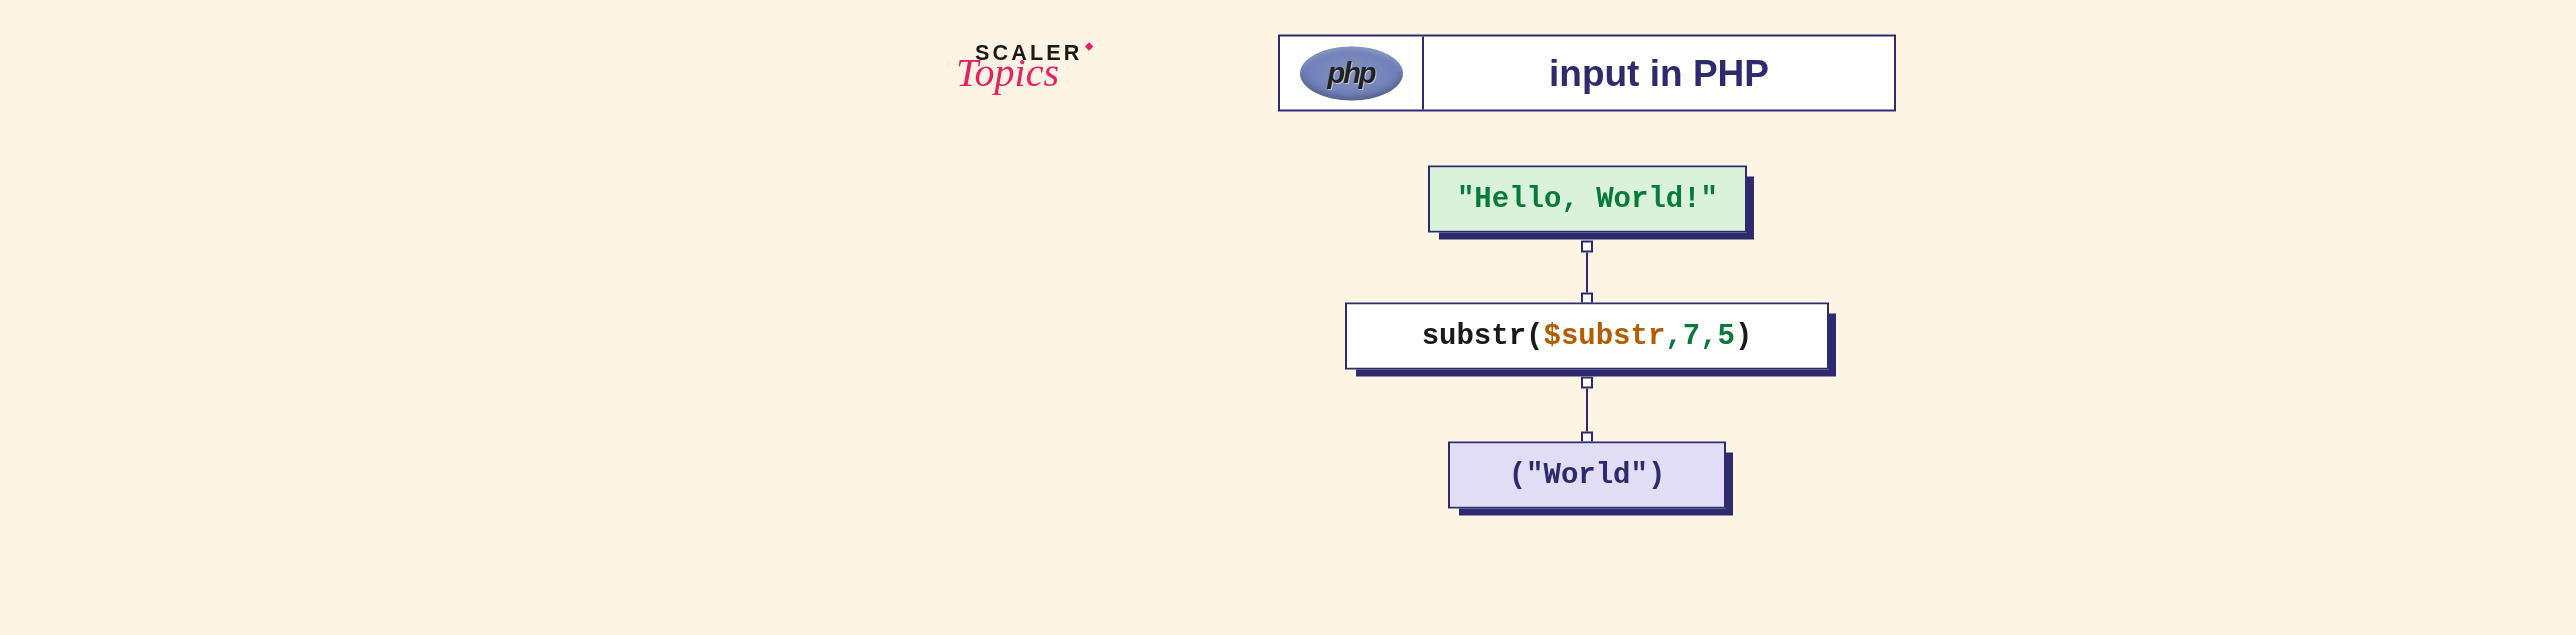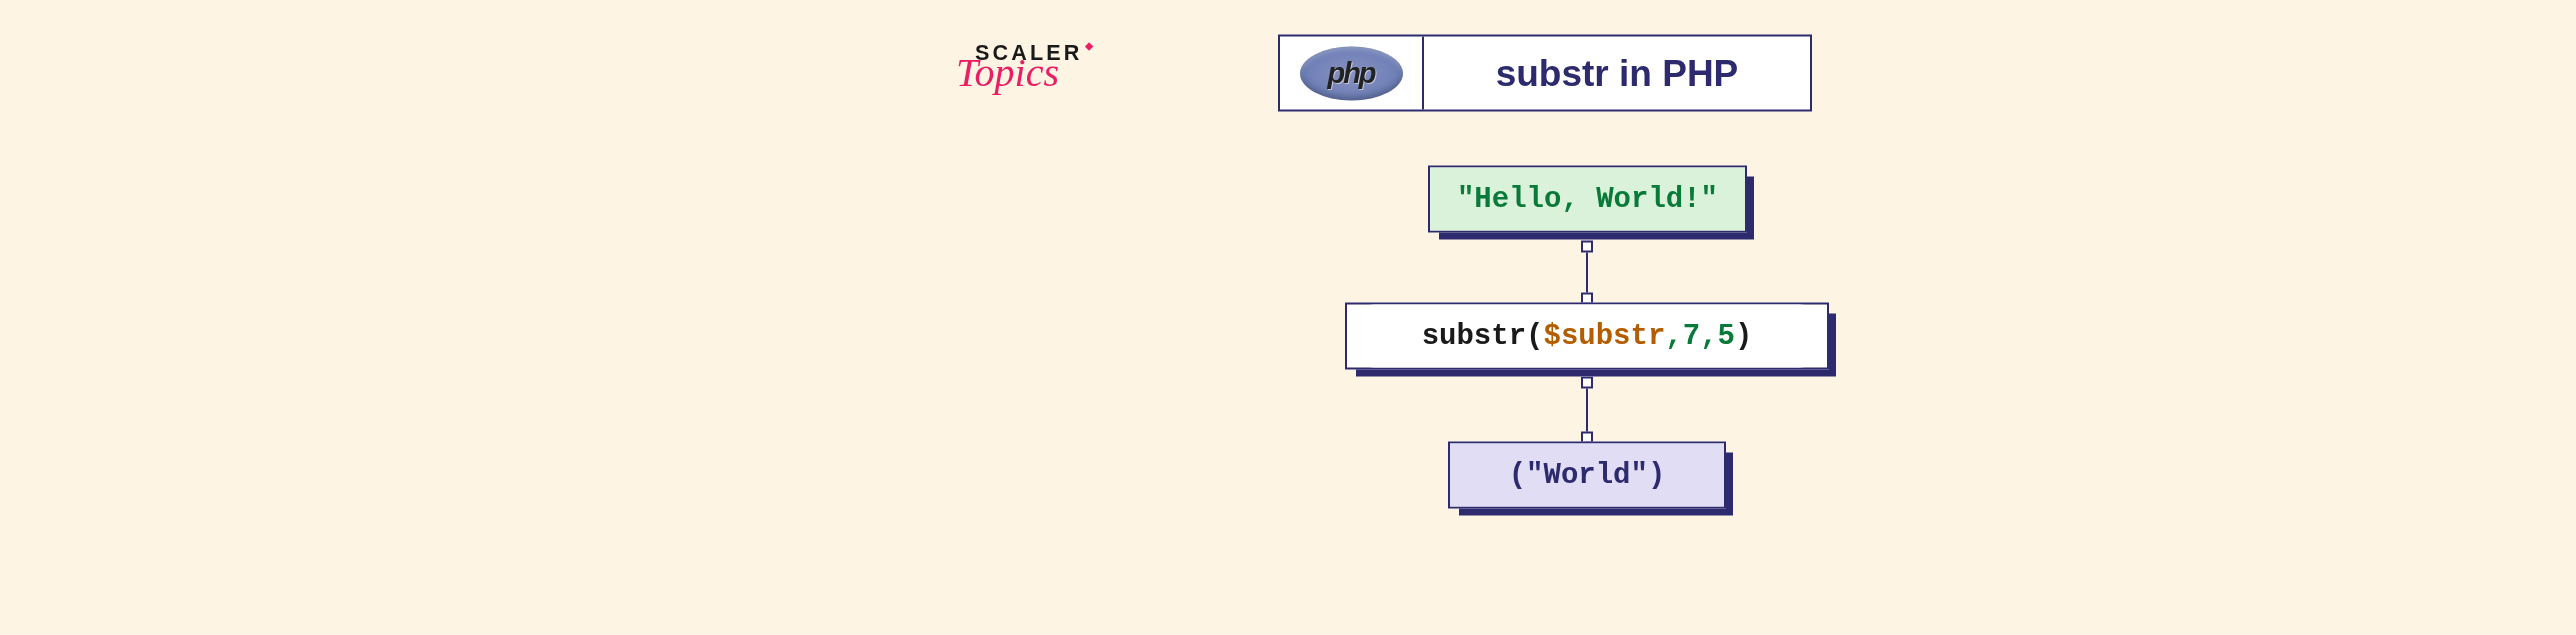--- a/index.html
+++ b/index.html
@@ -52,21 +52,21 @@
     margin-top: -9.3px;
     display: block;
     line-height: 0.8;
     margin-left: 28px;
   }
   
   .header-box {
     position: absolute;
     left: 350px;
     top: 0;
-    width: 534px;
+    width: 618px;
     height: 77px;
     background: #fff;
     border: 2.1px solid #2d2a6e;
     display: flex;
     align-items: stretch;
   }
   .php-cell {
     width: 144px;
     border-right: 2.1px solid #2d2a6e;
     display: flex;
@@ -143,21 +143,20 @@
   
   .func-box {
     left: 417px;
     top: 268px;
     width: 484px;
     height: 67px;
   }
   .func-box .inner {
     background: #fff;
     color: #1a1a1a;
-    border-radius: 27px;
   }
   .tok-fn { color: #1a1a1a; font-weight: 800; }
   .tok-paren { color: #1a1a1a; }
   .tok-var { color: #b35c00; }
   .tok-comma { color: #0a7a3a; }
   .tok-num { color: #0a7a3a; }
   
   .output-box {
     left: 520px;
     top: 407px;
@@ -199,21 +198,21 @@
     <span class="logo-scaler">SCALER</span>
     <span class="logo-topics">Topics</span>
   </div>
 
   <div class="header-box">
     <div class="php-cell">
       <div class="php-badge">
         <span class="php-text">php</span>
       </div>
     </div>
-    <div class="title-cell">substr in PHP</div>
+    <div class="title-cell">input in PHP</div>
   </div>
 
   <div class="shadow-box input-box">
     <div class="inner">"Hello, World!"</div>
   </div>
 
   <div class="conn conn1">
     <div class="conn-peg top-peg"></div>
     <div class="conn-peg bot-peg"></div>
   </div>

